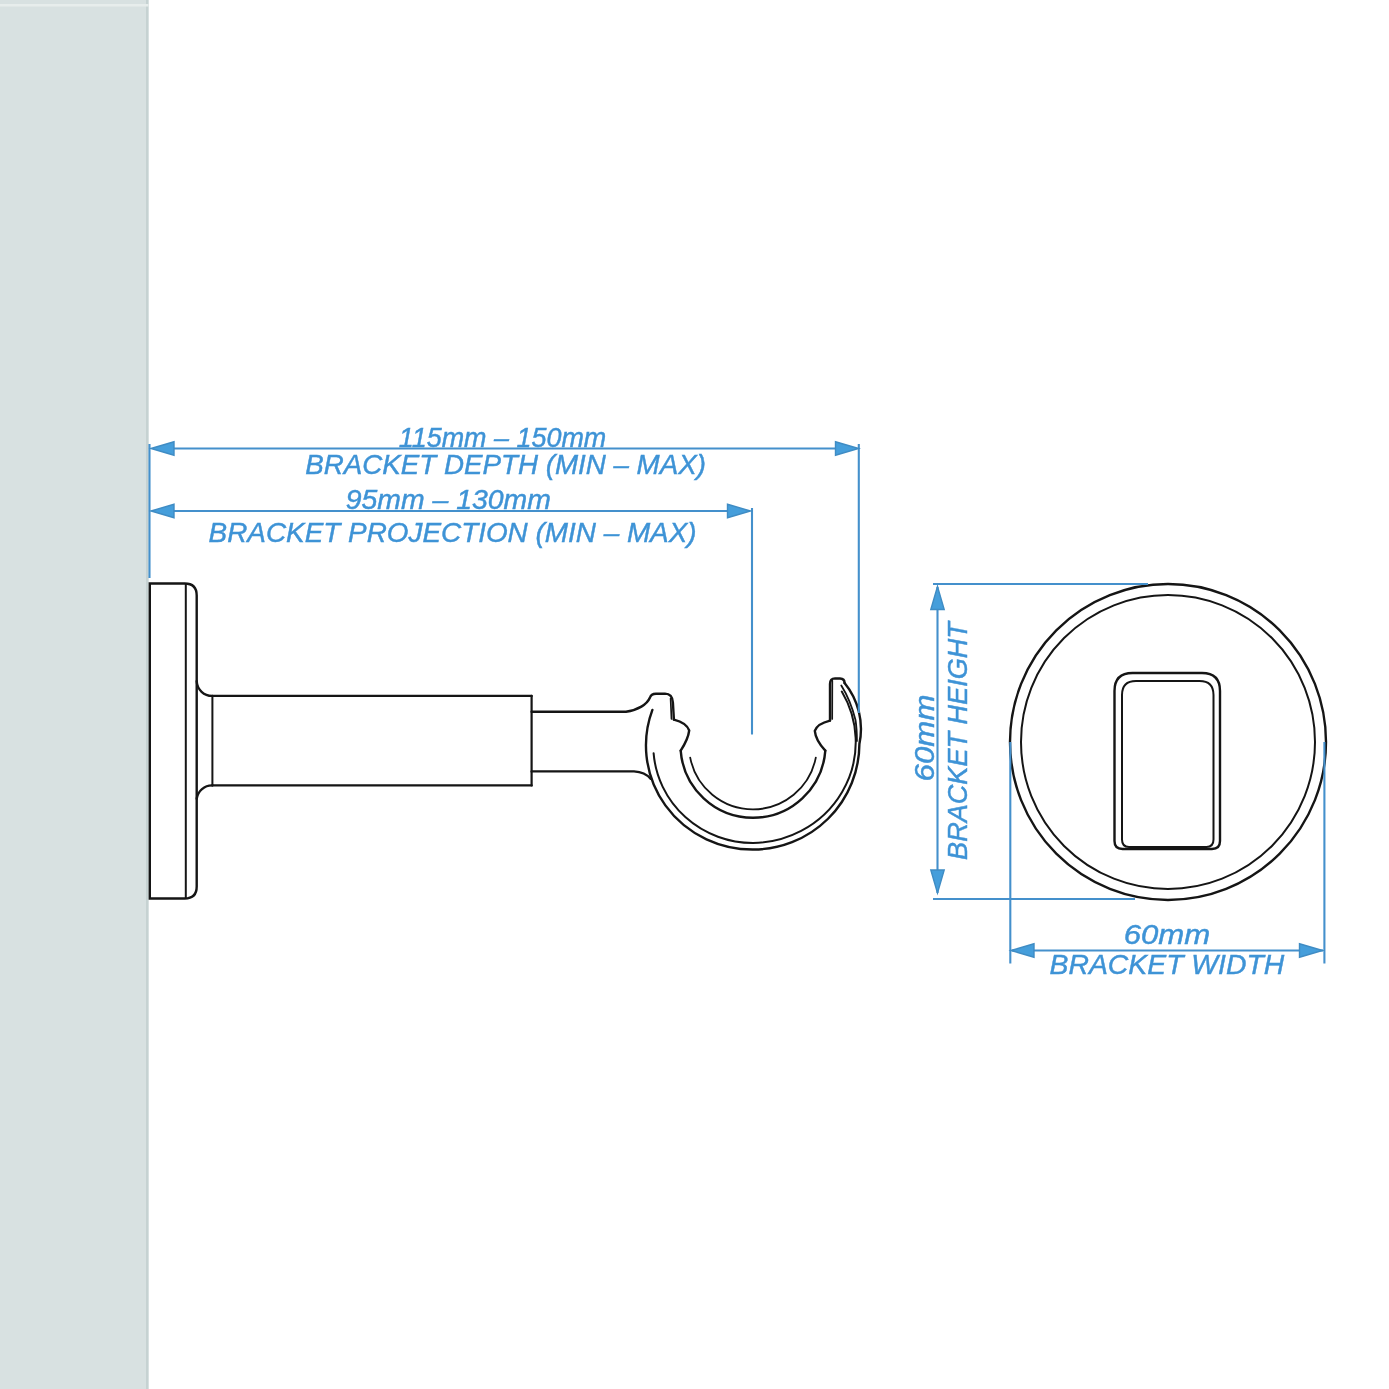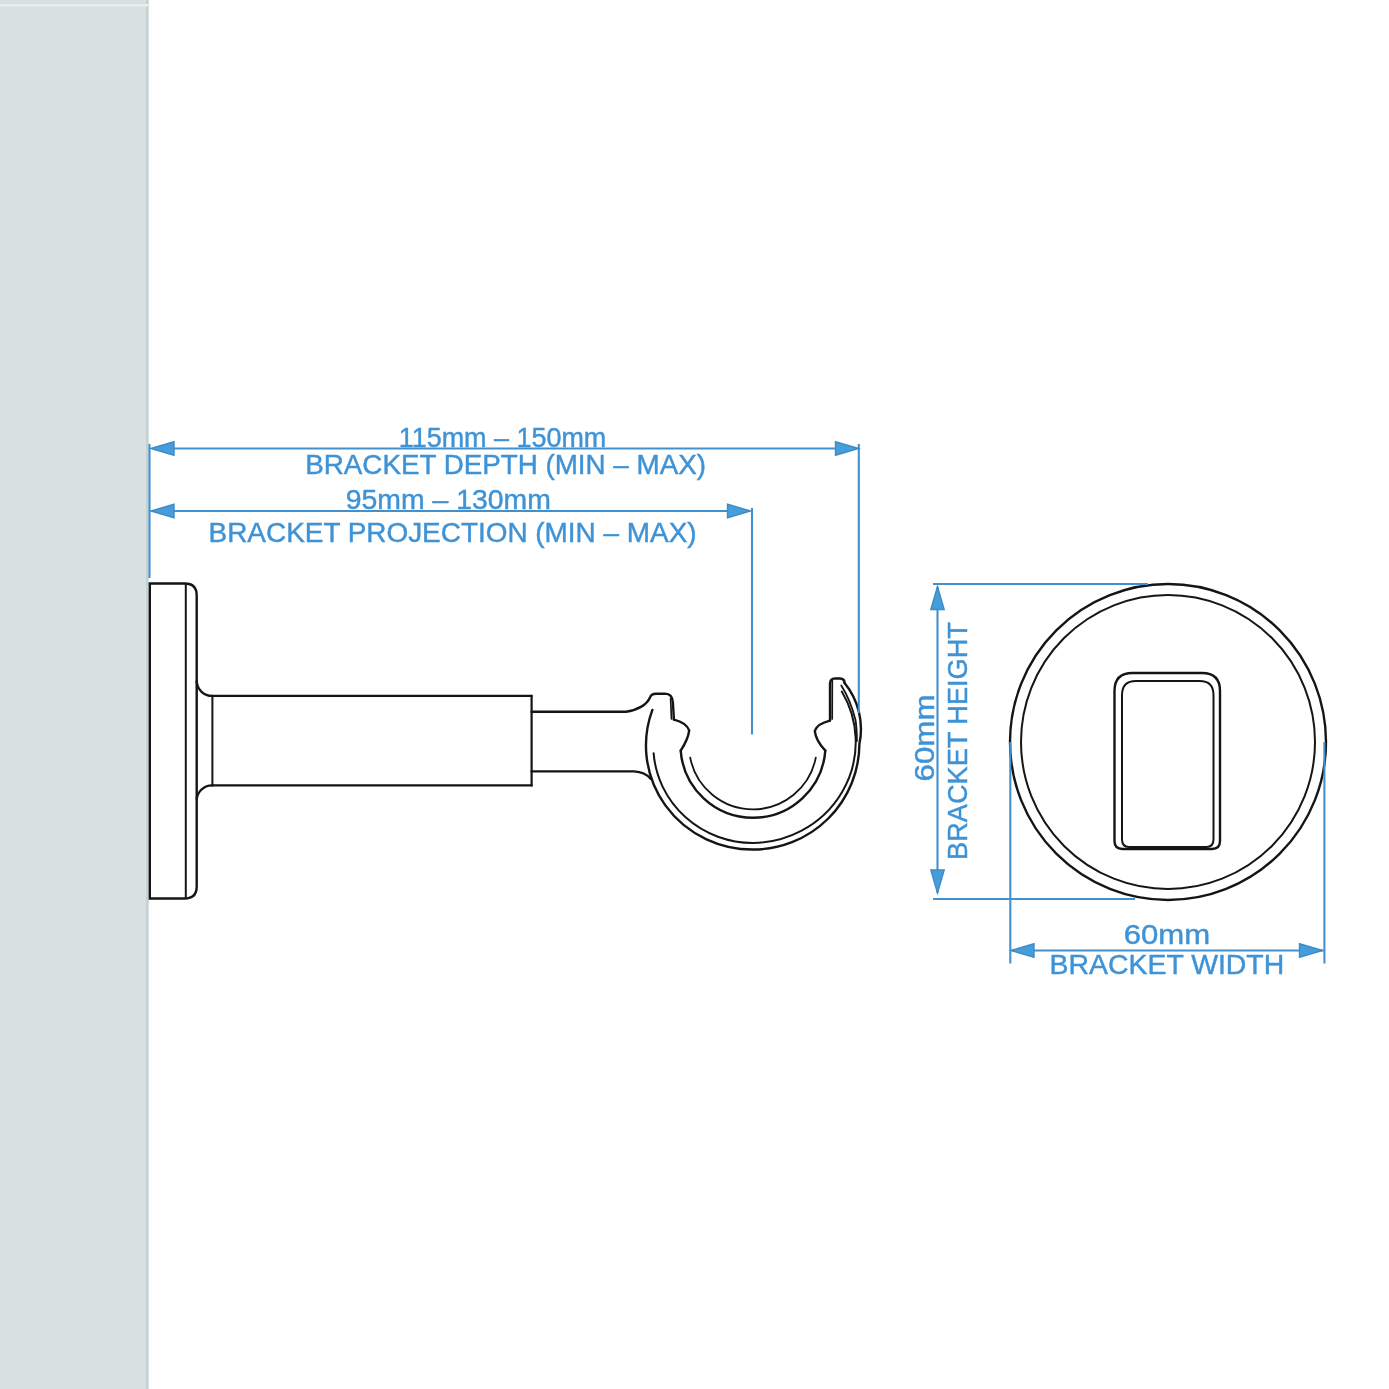--- a/index.html
+++ b/index.html
@@ -1,16 +1,16 @@
 <!DOCTYPE html>
 <html><head>
 <meta charset="utf-8">
 <style>
   html,body{margin:0;padding:0;background:#ffffff;}
-  .page{position:relative;width:1389px;height:1389px;overflow:hidden;}
+  .page{position:relative;width:1389px;height:1389px;overflow:hidden;font-style:italic;}
   svg{position:absolute;left:0;top:0;}
   text{font-family:"Liberation Sans",sans-serif;fill:#3e93d6;stroke:#3e93d6;stroke-width:0.45;}
 </style>
 </head>
 <body>
 <div class="page">
 <svg width="1389" height="1389" viewBox="0 0 1389 1389">
 
   <rect x="0" y="0" width="148.5" height="1389" fill="#d8e1e1"></rect>
 

